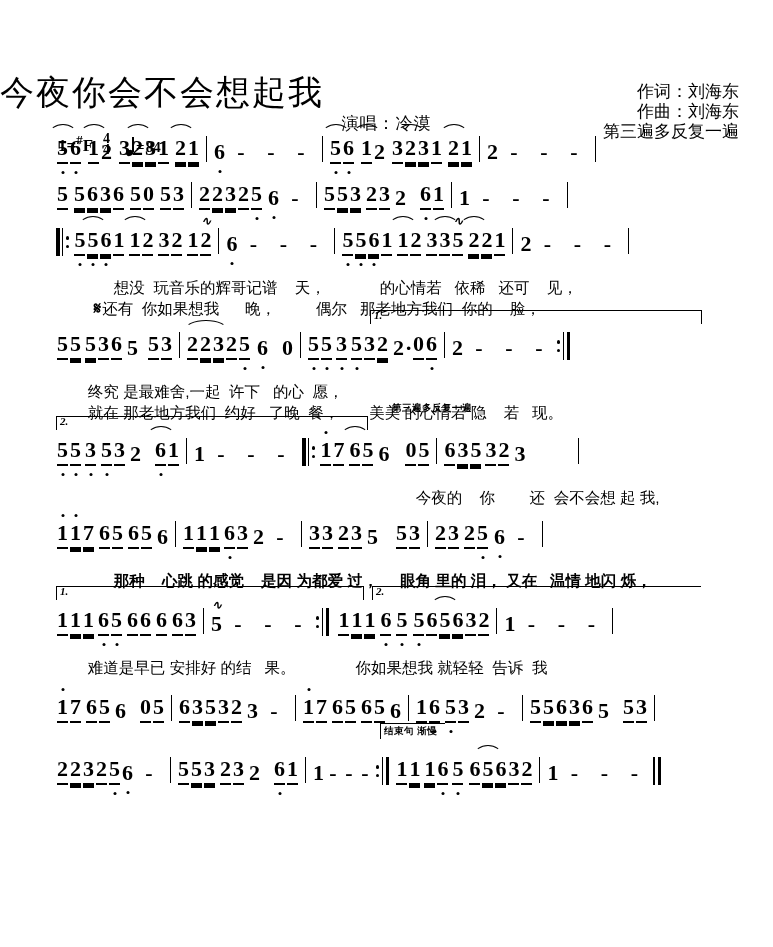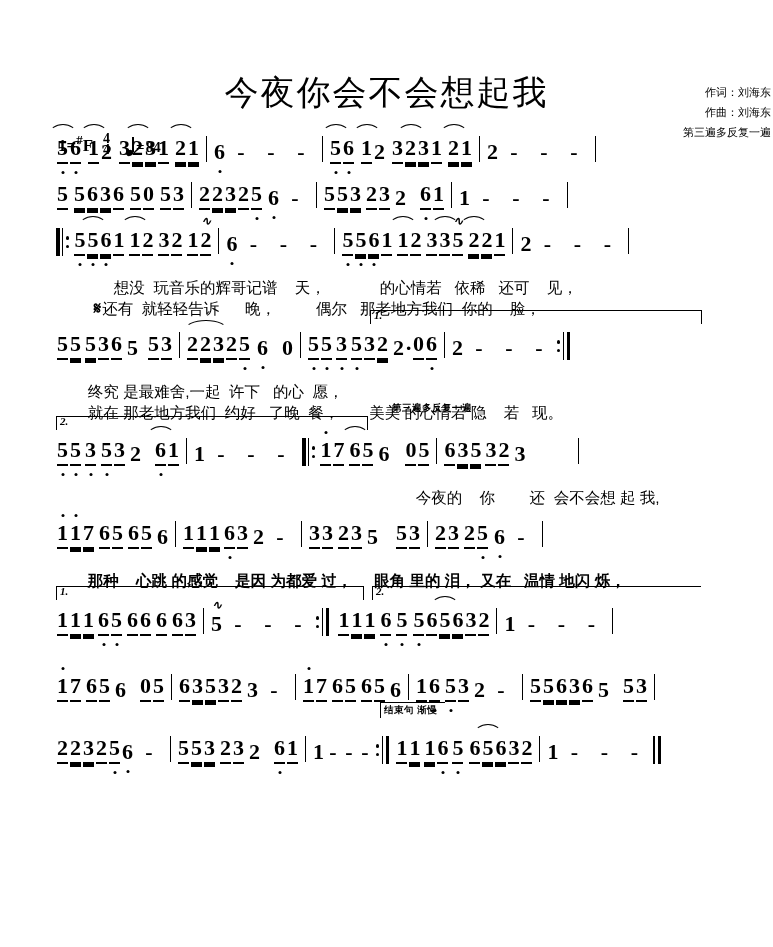--- a/index.html
+++ b/index.html
@@ -10,33 +10,33 @@
     color:#000;
     position:relative;
     overflow:hidden;
   }
   .sheet{position:relative;width:773px;height:947px;}
 
   
   .header{position:relative;height:92px;}
   .title{
     position:absolute;left:0;right:0;top:70px;
-    text-align:center;
+    text-align:left;
     font-size:34px;letter-spacing:2px;
     font-family:"Liberation Serif","DejaVu Serif",serif;
     font-weight:normal;
     white-space:nowrap;
   }
   .singer{
     position:absolute;left:0;right:0;top:112px;
     text-align:center;font-size:17px;letter-spacing:1px;
   }
   .credits{
-    position:absolute;right:2px;top:82px;
-    text-align:right;font-size:11px;line-height:20px;
+    position:absolute;right:34px;top:82px;
+    text-align:right;font-size:17px;line-height:20px;
     white-space:nowrap;
   }
   .credits div{white-space:nowrap;}
 
   
   .keyline{
     position:absolute;left:58px;top:132px;
     display:flex;align-items:flex-end;gap:6px;
     font-size:17px;font-weight:bold;
   }
@@ -127,20 +127,21 @@
   }
   .anno-box{border-top:1.4px solid #000;border-left:1.4px solid #000;padding:1px 8px 1px 3px;}
 </style>
 </head>
 <body>
 
 <div class="sheet">
 
   <div class="header">
     <div class="title">今夜你会不会想起我</div>
+    <div class="singer">演唱：冷漠</div>
     <div class="credits">
       <div>作词：刘海东</div>
       <div>作曲：刘海东</div>
       <div>第三遍多反复一遍</div>
     </div>
   </div>
 
   <div class="keyline">
     <span><span>1=</span><span class="sharp">#</span><span>F</span></span>
     <span class="meter">
@@ -300,21 +301,21 @@
         <span class="dash">-</span>
           <span class="dash">-</span>
           <span class="dash">-</span>
         <span class="bar"></span>
       </div>
     </div>
     <div class="lyr" style="padding-left:88px;">
       <span>想没  玩音乐的辉哥记谱    天，</span><span style="display:inline-block;width:54px"></span><span>的心情若   依稀   还可    见，</span>
     </div>
     <div class="lyr" style="padding-left:68px;">
-      <span class="segno">𝄋</span><span>还有  就轻轻告诉      晚，</span><span style="display:inline-block;width:40px"></span><span>偶尔   那老地方我们  你的    脸，</span>
+      <span class="segno">𝄋</span><span>还有  你如果想我      晚，</span><span style="display:inline-block;width:40px"></span><span>偶尔   那老地方我们  你的    脸，</span>
     </div>
   </div>
 
   <div style="height:14px"></div>
 
   <div class="system">
     <div class="row" style="height:48px;">
       <div class="volta closed" style="left:370px;width:330px;top:-2px;">
         <span class="vlab">1.</span>
       </div>
@@ -482,21 +483,21 @@
         <span class="n"><span class="g b1">3</span></span>
         <span class="sp" style="width:3px"></span>
         <span class="n"><span class="g b1">2</span></span>
         <span class="n"><span class="g b1 dlo">5</span></span>
         <span class="sp" style="width:4px"></span>
         <span class="n"><span class="g dlo">6</span></span>
         <span class="dash">-</span>
         <span class="bar"></span>
       </div>
     </div>
-    <div class="lyr" style="padding-left:62px;font-weight:bold;">
+    <div class="lyr" style="padding-left:88px;font-weight:bold;">
       <span>那种    心跳 的感觉    是因 为都爱 过，</span><span style="display:inline-block;width:22px"></span><span>眼角 里的 泪， 又在   温情 地闪 烁，</span>
     </div>
   </div>
 
   <div style="height:18px"></div>
 
   <div class="system">
     <div class="row" style="height:48px;">
       <div class="volta closed" style="left:56px;width:306px;top:-2px;">
         <span class="vlab">1.</span>
@@ -547,20 +548,23 @@
         <span class="n"><span class="g b1 b2">6</span></span>
         <span class="n"><span class="g b1">3</span></span>
         <span class="n"><span class="g b1">2</span></span>
         <span class="bar"></span>
         <span class="n"><span class="g">1</span></span>
         <span class="dash">-</span>
           <span class="dash">-</span>
           <span class="dash">-</span>
         <span class="bar"></span>
       </div>
+    </div>
+    <div class="lyr" style="padding-left:62px;">
+      <span>难道是早已 安排好 的结   果。</span><span style="display:inline-block;width:60px"></span><span>你如果想我 就轻轻  告诉  我</span>
     </div>
   </div>
 
   <div style="height:20px"></div>
 
   <div class="system">
     <div class="row">
       <div class="notes">
         <span class="n"><span class="g b1 dhi">1</span></span>
         <span class="n"><span class="g b1">7</span></span>

